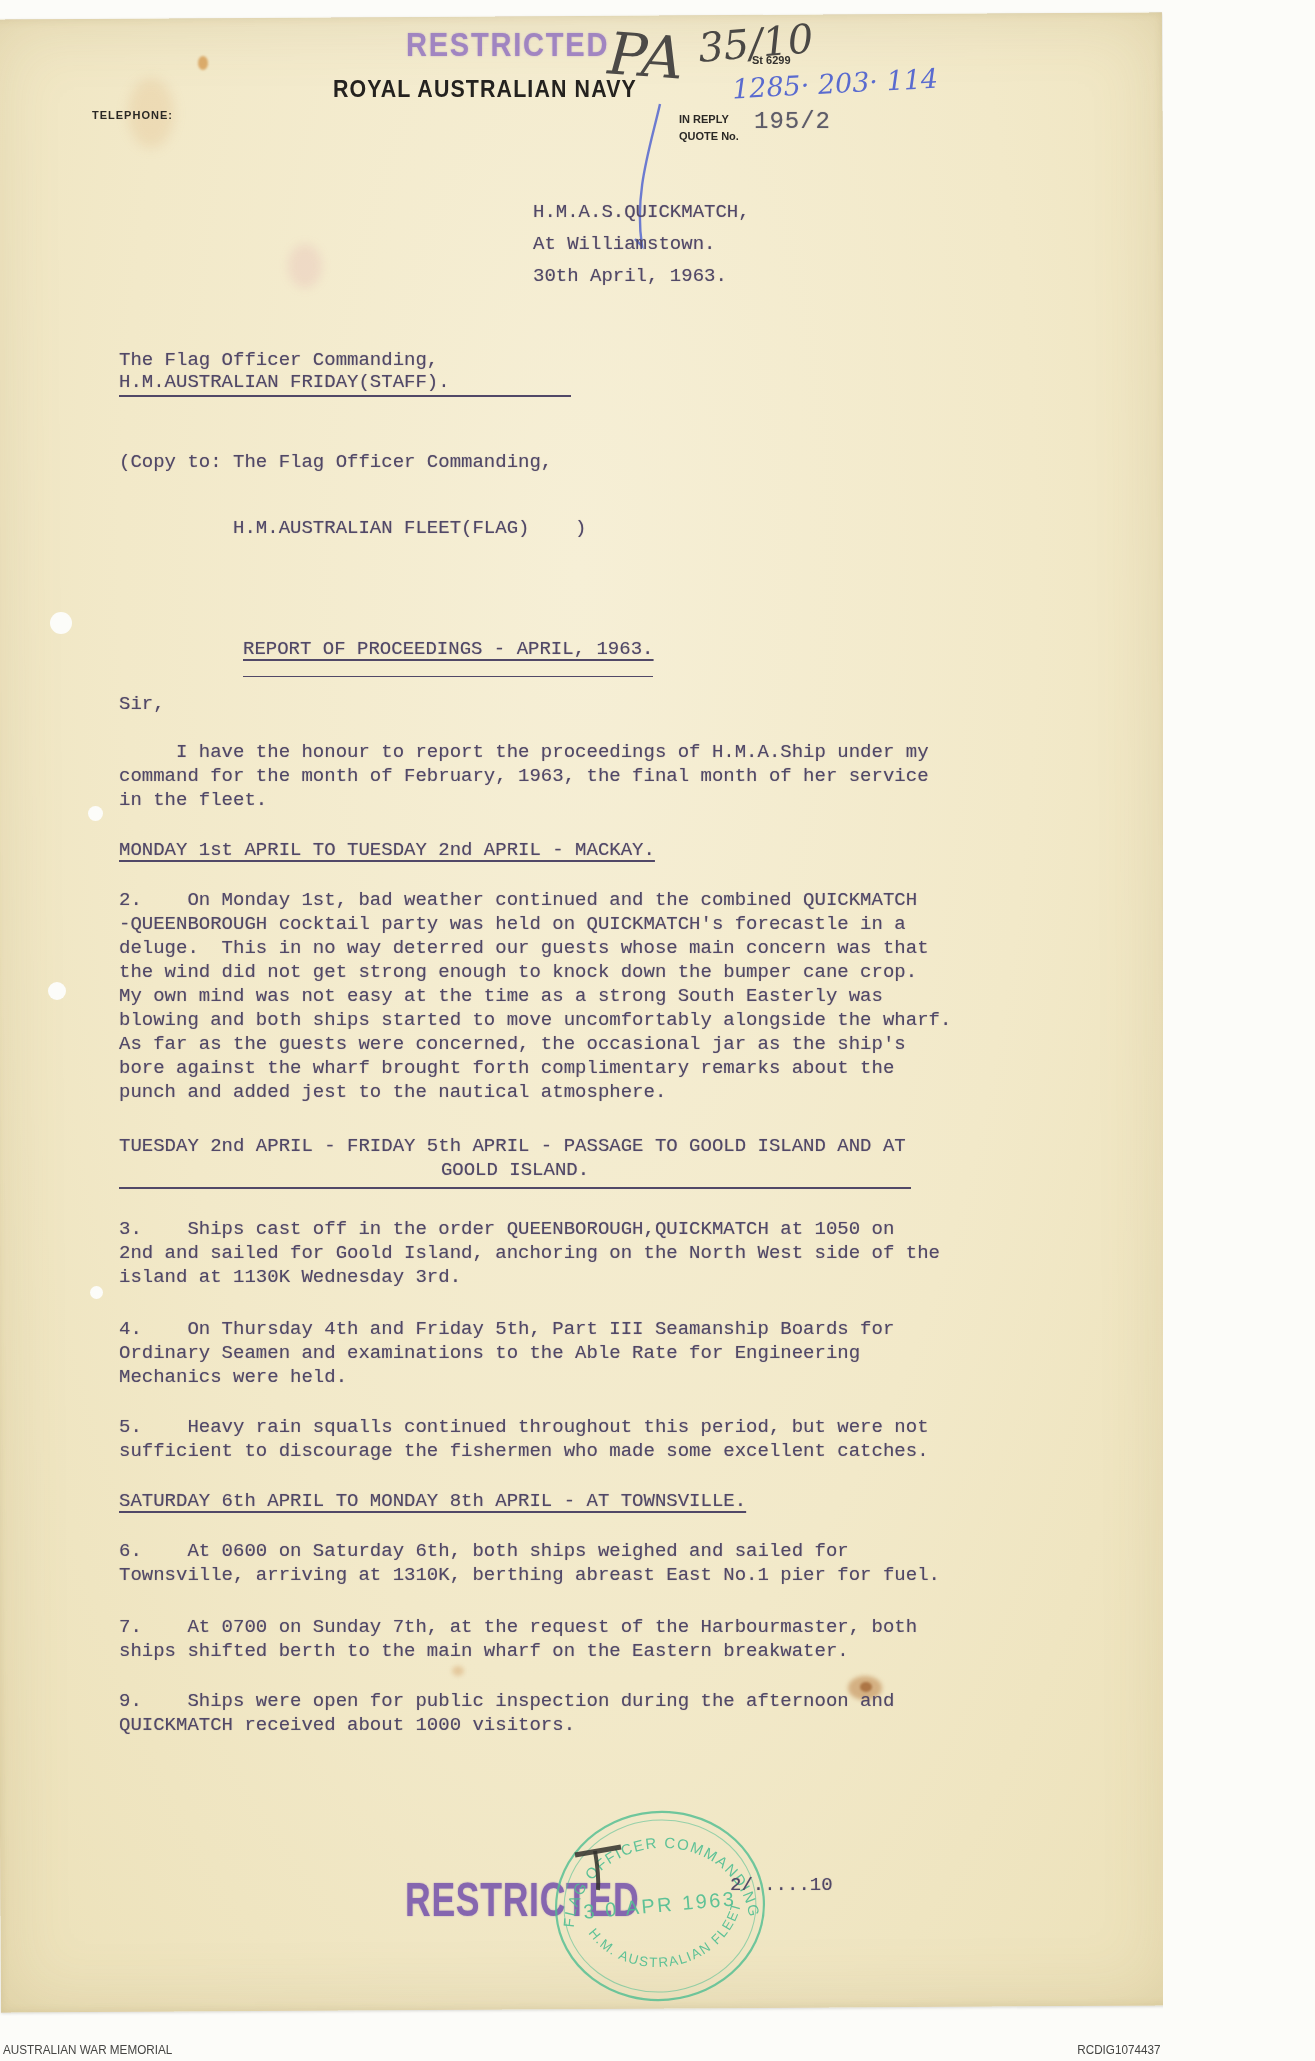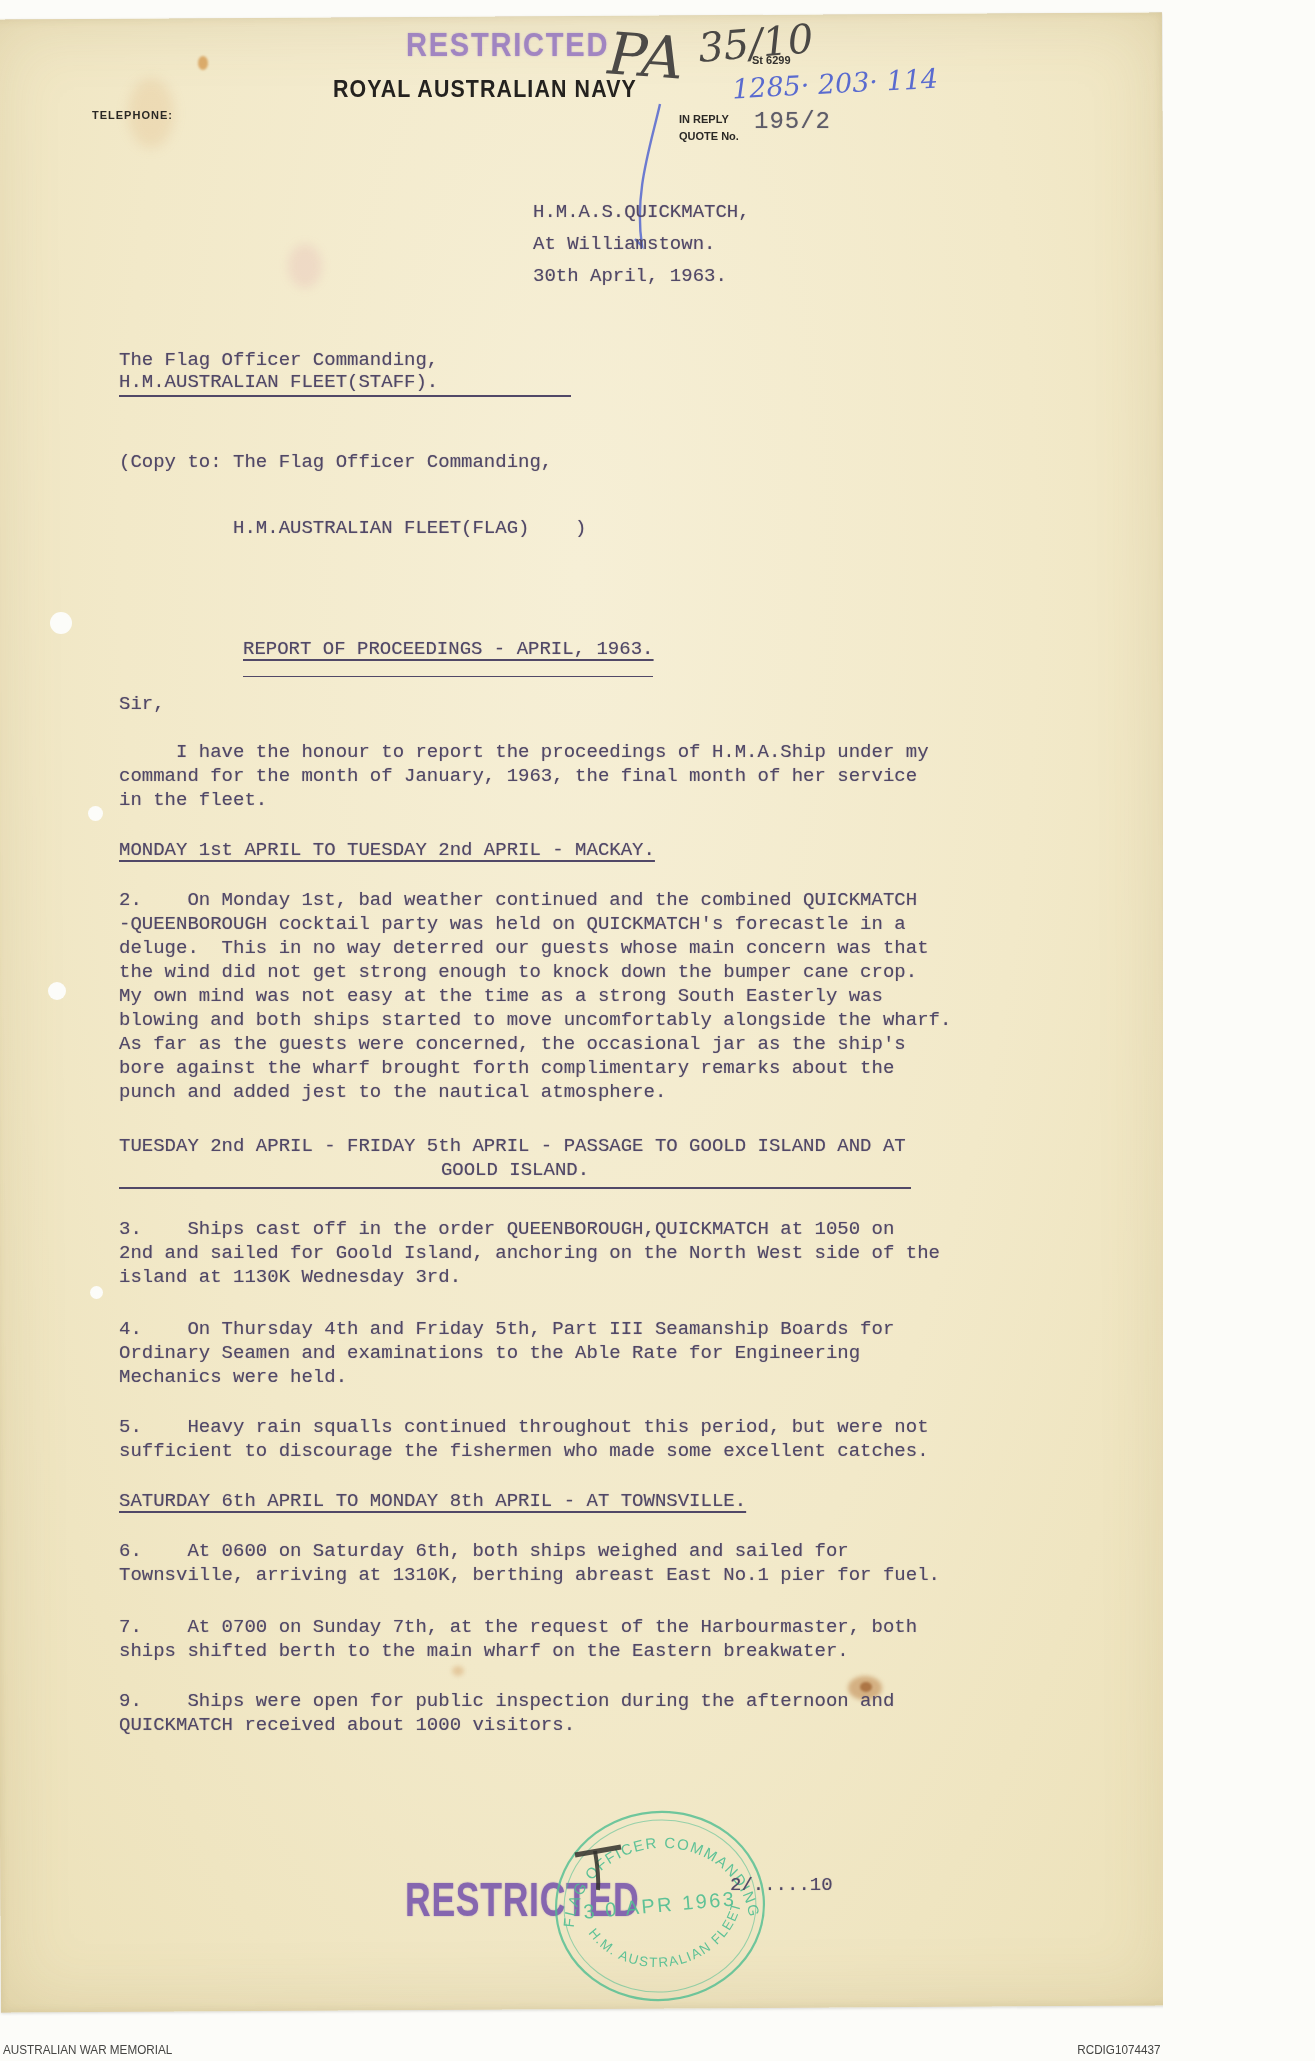--- a/index.html
+++ b/index.html
@@ -106,36 +106,36 @@
     <div class="abs replyno mono">195/2</div>
 
     <div class="abs letterhead mono">
       <div>H.M.A.S.QUICKMATCH,</div>
       <div>At Williamstown.</div>
       <div>30th April, 1963.</div>
     </div>
 
     <div class="abs recipient mono">
       <div>The Flag Officer Commanding,</div>
-      <div class="ruled">H.M.AUSTRALIAN FLEET(STAFF).</div>
+      <div class="ruled">H.M.AUSTRALIAN FRIDAY(STAFF).</div>
     </div>
 
     <div class="abs copyblock mono pre">
       <div>(Copy to: The Flag Officer Commanding,</div>
       <div>          H.M.AUSTRALIAN FLEET(FLAG)    )</div>
     </div>
 
     <div class="abs title-wrap">
       <span class="mono u">REPORT OF PROCEEDINGS - APRIL, 1963.</span>
     </div>
 
     <div class="abs column mono">
       <div class="blk pre">Sir,</div>
       <div class="blk pre mt24">     I have the honour to report the proceedings of H.M.A.Ship under my
-command for the month of January, 1963, the final month of her service
+command for the month of February, 1963, the final month of her service
 in the fleet.</div>
       <div class="blk pre mt26 u">MONDAY 1st APRIL TO TUESDAY 2nd APRIL - MACKAY.</div>
       <div class="blk pre mt26">2.    On Monday 1st, bad weather continued and the combined QUICKMATCH
 -QUEENBOROUGH cocktail party was held on QUICKMATCH's forecastle in a
 deluge.  This in no way deterred our guests whose main concern was that
 the wind did not get strong enough to knock down the bumper cane crop.
 My own mind was not easy at the time as a strong South Easterly was
 blowing and both ships started to move uncomfortably alongside the wharf.
 As far as the guests were concerned, the occasional jar as the ship's
 bore against the wharf brought forth complimentary remarks about the

